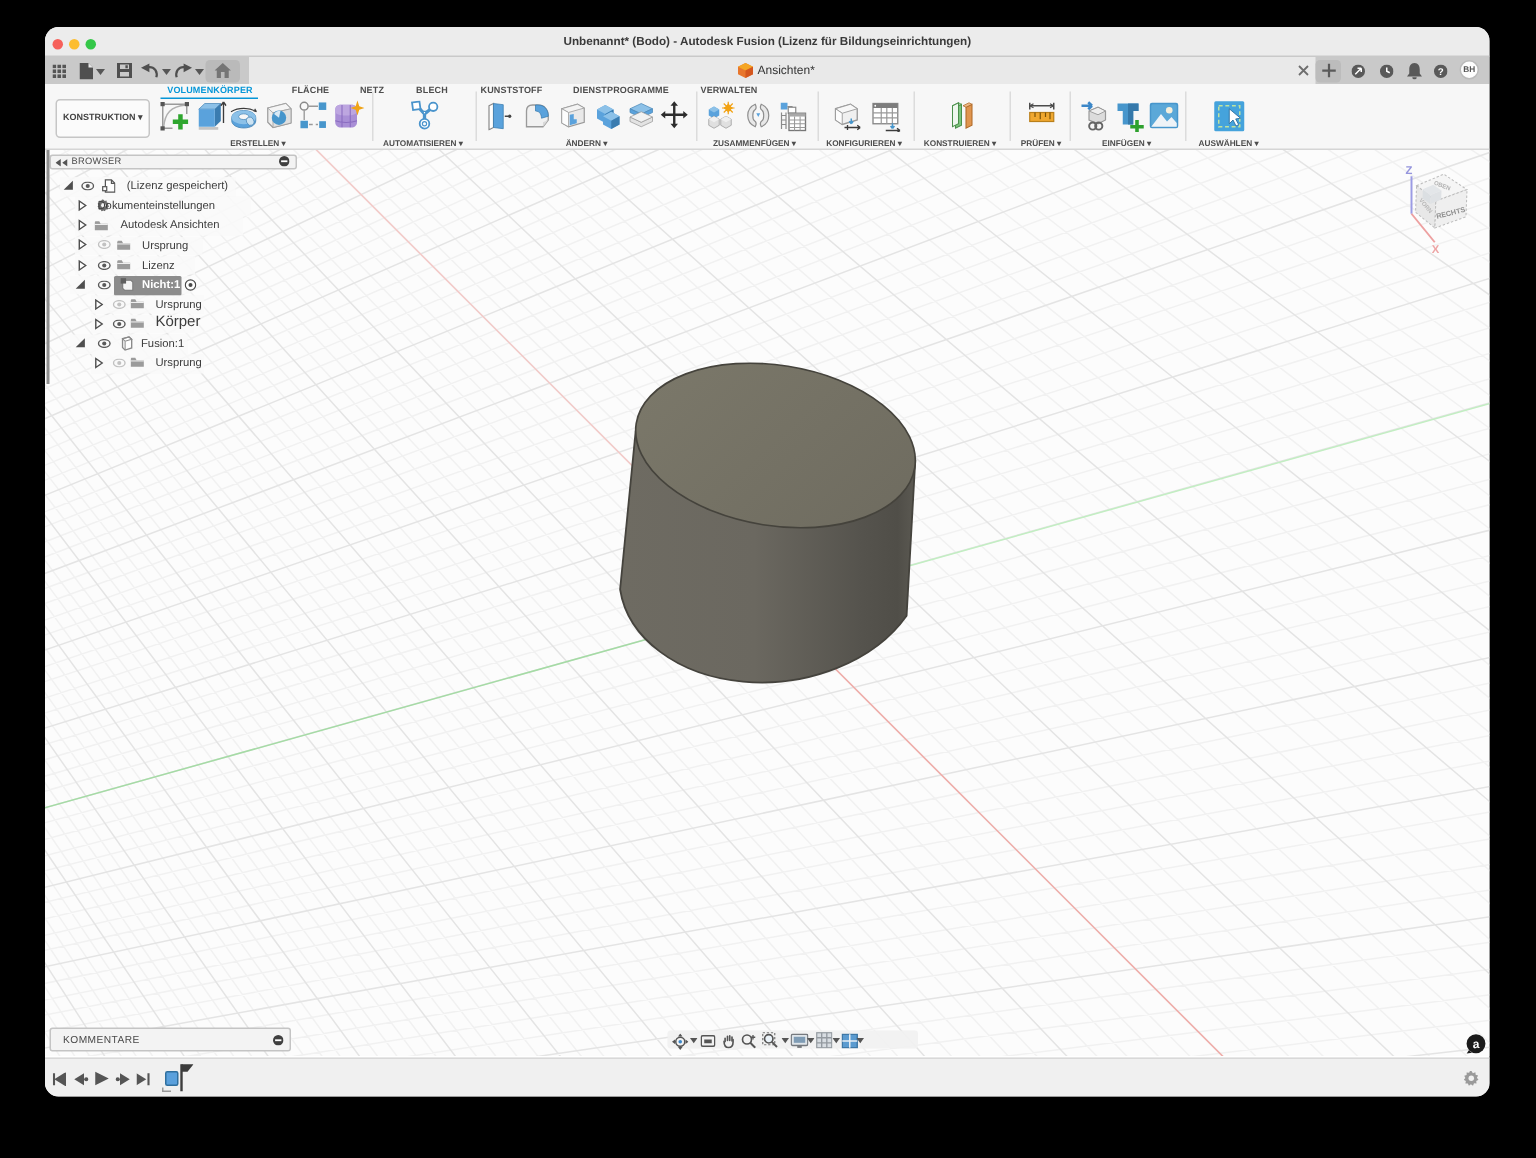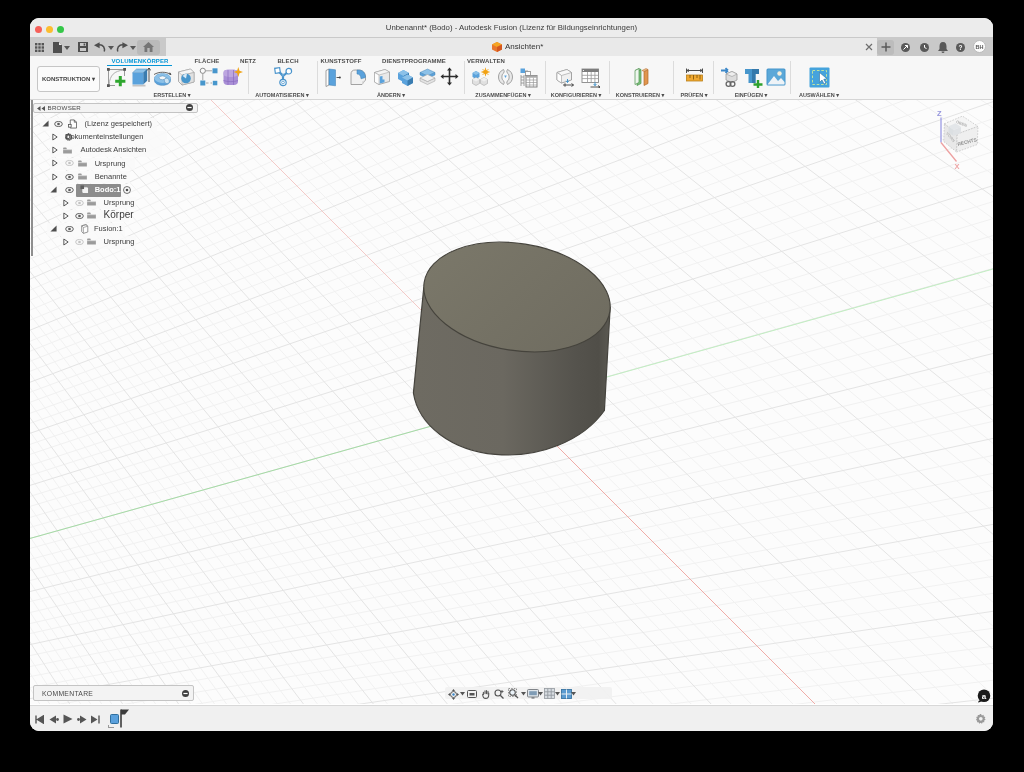--- a/index.html
+++ b/index.html
@@ -1,21 +1,21 @@
 <!DOCTYPE html>
 <html><head><meta charset="utf-8">
 <style>
 *{margin:0;padding:0;box-sizing:border-box;}
 html,body{width:1024px;height:772px;background:#000;overflow:hidden;font-family:"Liberation Sans",sans-serif;}
 .win{position:absolute;left:30px;top:18px;width:963px;height:713px;border-radius:9px;overflow:hidden;background:#fff;}
 .abs{position:absolute;}
 
 .titlebar{position:absolute;left:0;top:0;width:100%;height:20px;background:#ececec;border-bottom:1px solid #c9c9c9;}
 .tl{position:absolute;top:7.8px;width:7px;height:7px;border-radius:50%;}
-.title{position:absolute;top:0;left:0;width:100%;text-align:center;font-size:7.8px;font-weight:normal;color:#3a3a3a;line-height:20px;letter-spacing:0;}
+.title{position:absolute;top:0;left:0;width:100%;text-align:center;font-size:7.8px;font-weight:bold;color:#3a3a3a;line-height:20px;letter-spacing:0;}
 
 .toolbar{position:absolute;left:0;top:20px;width:100%;height:18px;background:#c9c9c9;}
 .doctab{position:absolute;left:136px;top:0;width:711px;height:18px;background:#e9e9e9;}
 
 .ribbon{position:absolute;left:0;top:38px;width:100%;height:44px;background:#f7f7f7;border-bottom:1px solid #d5d5d5;}
 .rtab{position:absolute;top:2px;font-size:6px;font-weight:bold;color:#4d4d4d;letter-spacing:.1px;transform:translateX(-50%);white-space:nowrap;}
 .rtab.act{color:#0696d7;}
 .konst{position:absolute;left:7px;top:10px;width:63px;height:26px;border:1px solid #c6c6c6;border-radius:3px;background:#fbfbfb;font-size:6px;font-weight:bold;color:#444;text-align:center;line-height:24px;}
 .glabel{position:absolute;top:35.5px;font-size:5.5px;font-weight:bold;color:#4d4d4d;white-space:nowrap;}
 .gdiv{position:absolute;top:5px;height:33px;width:1px;background:#dcdcdc;}
@@ -421,35 +421,35 @@
         <path d="M1 1 L6 4.5 L1 8 Z" fill="#fdfdfd" stroke="#4f4f4f" stroke-width="1.1"></path>
       </svg>
 <svg class="abs" style="left:35.3px;top:73.5px" width="9" height="6" viewBox="0 0 10 7">
         <ellipse cx="5" cy="3.5" rx="4.5" ry="3" fill="none" stroke="#5a5a5a" stroke-width="1.1"></ellipse>
         <circle cx="5" cy="3.5" r="1.6" fill="#5a5a5a"></circle>
       </svg>
 <svg class="abs" style="left:47.6px;top:73.0px" width="9" height="7" viewBox="0 0 10 8">
         <path d="M0 1.5 L0 7.5 L10 7.5 L10 2.5 L4.5 2.5 L3.5 0.5 L0.5 0.5 Z" fill="#9b9b9b"></path>
         <path d="M0 3 L10 3" stroke="#fdfdfd" stroke-width="0.7"></path>
       </svg>
-<div class="abs" style="left:64.7px;top:70.7px;height:12.6px;line-height:12.6px;font-size:7.5px;color:#3c3c3c;white-space:nowrap">Benannte</div>
+<div class="abs" style="left:64.7px;top:70.7px;height:12.6px;line-height:12.6px;font-size:7.5px;color:#3c3c3c;white-space:nowrap">Lizenz</div>
 <div class="abs" style="left:17px;top:83.7px;width:80px;height:12.6px;background:rgba(249,249,249,0.85)"></div>
 <svg class="abs" style="left:20.0px;top:86.0px" width="7" height="7" viewBox="0 0 8 8">
         <path d="M0.5 7.5 L7.5 7.5 L7.5 0.5 Z" fill="#4f4f4f"></path>
       </svg>
 <svg class="abs" style="left:35.3px;top:86.5px" width="9" height="6" viewBox="0 0 10 7">
         <ellipse cx="5" cy="3.5" rx="4.5" ry="3" fill="none" stroke="#5a5a5a" stroke-width="1.1"></ellipse>
         <circle cx="5" cy="3.5" r="1.6" fill="#5a5a5a"></circle>
       </svg>
 <div class="abs" style="left:46.3px;top:83.5px;width:44.4px;height:13px;background:#8c8c8c;border-radius:1px"></div>
 <svg class="abs" style="left:49.7px;top:85.0px" width="9" height="9" viewBox="0 0 10 10">
         <path d="M2 2 L8 2 L9.5 3.5 L9.5 9.5 L3.5 9.5 L2 8 Z" fill="#f3f3f3" stroke="#777" stroke-width="0.8"></path>
         <rect x="0.5" y="0.5" width="4" height="4" fill="#5f5f5f"></rect>
       </svg>
-<div class="abs" style="left:64.7px;top:83.7px;height:12.6px;line-height:12.6px;font-size:7.5px;font-weight:bold;color:#ffffff;white-space:nowrap">Bodo:1</div>
+<div class="abs" style="left:64.7px;top:83.7px;height:12.6px;line-height:12.6px;font-size:7.5px;font-weight:bold;color:#ffffff;white-space:nowrap">Nicht:1</div>
 <svg class="abs" style="left:93.4px;top:85.5px" width="8" height="8" viewBox="0 0 9 9">
         <circle cx="4.5" cy="4.5" r="3.9" fill="#fdfdfd" stroke="#4a4a4a" stroke-width="0.9"></circle>
         <circle cx="4.5" cy="4.5" r="1.5" fill="#4a4a4a"></circle>
       </svg>
 <div class="abs" style="left:31px;top:96.8px;width:75px;height:12.6px;background:rgba(249,249,249,0.85)"></div>
 <svg class="abs" style="left:33.2px;top:98.6px" width="6" height="8" viewBox="0 0 7 9">
         <path d="M1 1 L6 4.5 L1 8 Z" fill="#fdfdfd" stroke="#4f4f4f" stroke-width="1.1"></path>
       </svg>
 <svg class="abs" style="left:44.6px;top:99.6px" width="9" height="6" viewBox="0 0 10 7">
         <ellipse cx="5" cy="3.5" rx="4.5" ry="3" fill="none" stroke="#c2c2c2" stroke-width="1.1"></ellipse>

